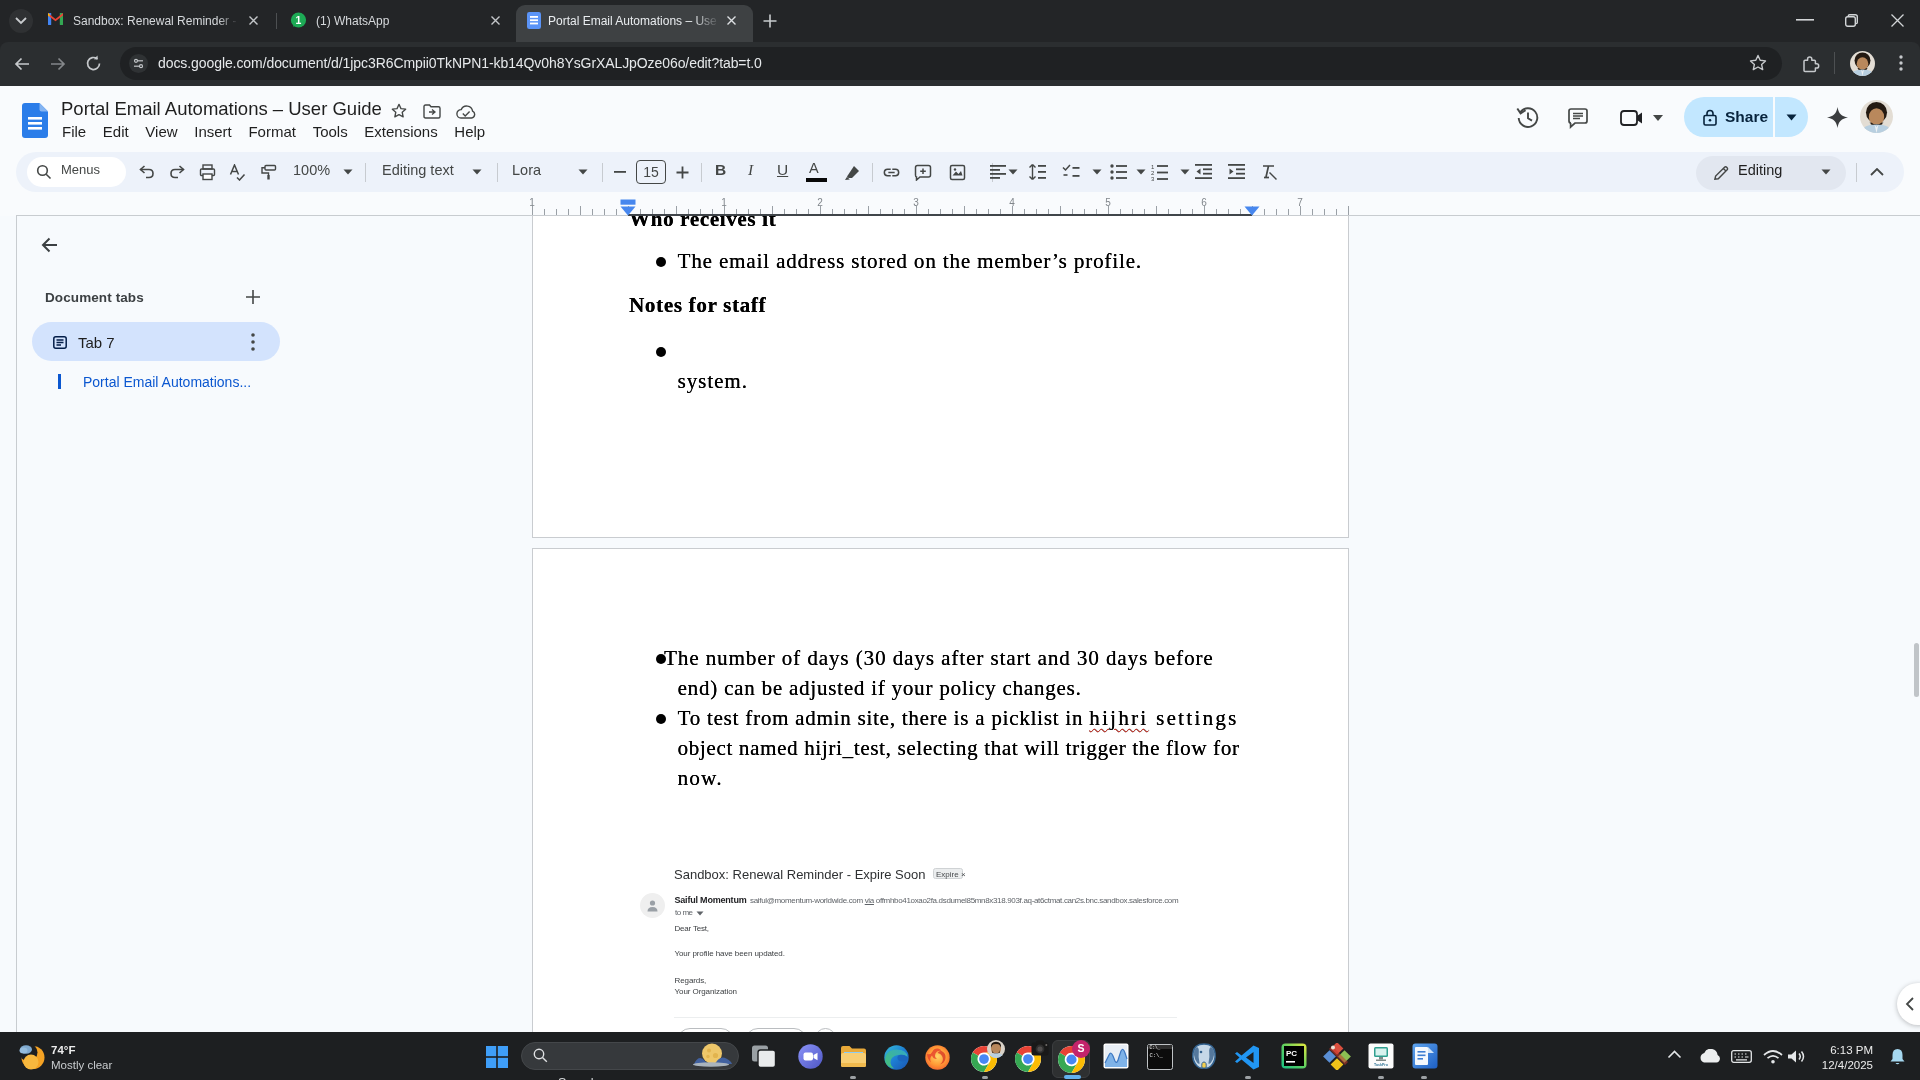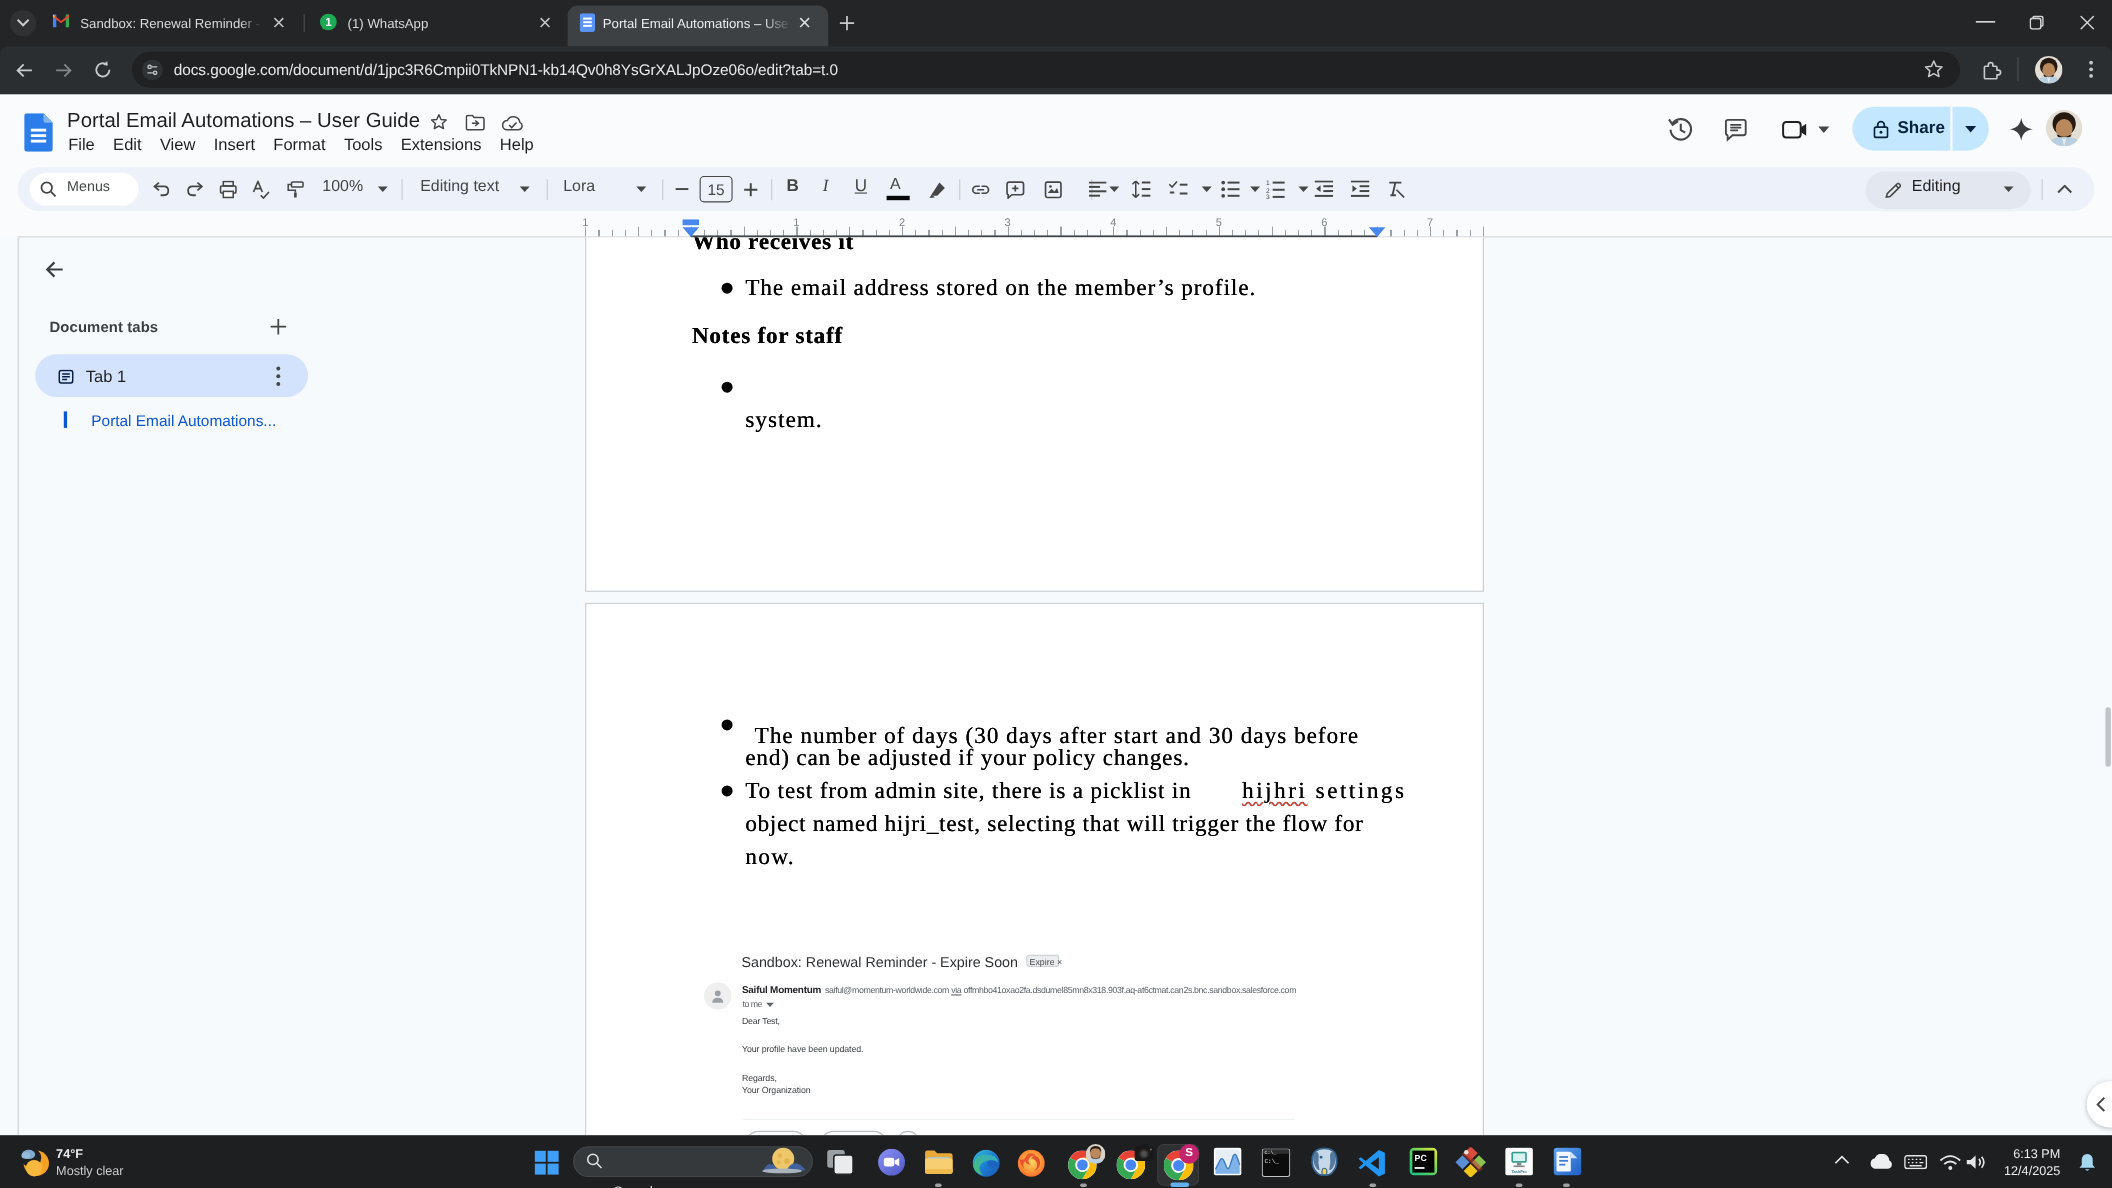--- a/index.html
+++ b/index.html
@@ -393,41 +393,41 @@
     </svg>
     <div class="abs" style="left:45px;top:74px;font-size:13.5px;font-weight:bold;color:#3c4043;letter-spacing:0.1px;">Document tabs</div>
     <svg class="abs" style="left:245px;top:73px;" width="16" height="16" viewBox="0 0 16 16">
       <path d="M8 1 V15 M1 8 H15" stroke="#444746" stroke-width="1.6"></path>
     </svg>
     <div class="abs" style="left:32px;top:106px;width:248px;height:39px;border-radius:19.5px;background:#d3e3fd;"></div>
     <svg class="abs" style="left:53px;top:120px;" width="14" height="13" viewBox="0 0 14 13">
       <rect x="0.8" y="0.8" width="12.4" height="11.4" rx="2" stroke="#041e49" stroke-width="1.5" fill="none"></rect>
       <path d="M3.5 4 H10.5 M3.5 6.5 H10.5 M3.5 9 H8" stroke="#041e49" stroke-width="1.3"></path>
     </svg>
-    <div class="abs" style="left:78px;top:118px;font-size:15px;color:#1f1f1f;">Tab 1</div>
+    <div class="abs" style="left:78px;top:118px;font-size:15px;color:#1f1f1f;">Tab 7</div>
     <svg class="abs" style="left:249px;top:116px;" width="8" height="20" viewBox="0 0 8 20">
       <circle cx="4" cy="3" r="1.8" fill="#444746"></circle>
       <circle cx="4" cy="10" r="1.8" fill="#444746"></circle>
       <circle cx="4" cy="17" r="1.8" fill="#444746"></circle>
     </svg>
     <div class="abs" style="left:58px;top:157.5px;width:3px;height:15px;background:#0b57d0;"></div>
     <div class="abs" style="left:83px;top:158px;font-size:14px;color:#0b57d0;">Portal Email Automations...</div>
 
     <div class="serif bold abs dl" id="L0" style="left:629px;top:-7.8px;letter-spacing:0.67px;">Who receives it</div>
     <div class="bdot" style="left:655.5px;top:40.5px;"></div>
     <div class="serif abs dl" id="L1" style="left:677.5px;top:33.75px;letter-spacing:0.87px;">The email address stored on the member’s profile.</div>
     <div class="serif bold abs dl" id="L2" style="left:629px;top:77.75px;letter-spacing:0.70px;">Notes for staff</div>
     <div class="bdot" style="left:655.5px;top:131px;"></div>
     <div class="serif abs dl" id="L4" style="left:677.5px;top:154.25px;letter-spacing:0.97px;">system.</div>
 
     <div class="bdot" style="left:655.5px;top:438px;"></div>
-    <div class="serif abs dl" id="L5" style="left:686px;top:431.25px;letter-spacing:0.94px;margin-top:10px;">The number of days (30 days after start and 30 days before</div>
+    <div class="serif abs dl" id="L5" style="left:664px;top:431.25px;letter-spacing:0.94px;">The number of days (30 days after start and 30 days before</div>
     <div class="serif abs dl" id="L6" style="left:677.5px;top:461.25px;letter-spacing:0.78px;">end) can be adjusted if your policy changes.</div>
     <div class="bdot" style="left:655.5px;top:498px;"></div>
-    <div class="serif abs dl" id="L7" style="left:677.5px;top:491.25px;"><span style="letter-spacing:0.77px;">To test from admin site, there is a picklist in </span><span id="sq" style="letter-spacing:2.3px;margin-left:40px;">hijhri</span><span style="letter-spacing:2.3px;"> settings</span></div>
+    <div class="serif abs dl" id="L7" style="left:677.5px;top:491.25px;"><span style="letter-spacing:0.77px;">To test from admin site, there is a picklist in </span><span id="sq" style="letter-spacing:2.3px;">hijhri</span><span style="letter-spacing:2.3px;"> settings</span></div>
     <div class="serif abs dl" id="L8" style="left:677.5px;top:521.25px;letter-spacing:0.68px;">object named hijri_test, selecting that will trigger the flow for</div>
     <div class="serif abs dl" id="L9" style="left:677.5px;top:551.25px;letter-spacing:1.31px;">now.</div>
 
     <div class="em abs" id="E0" style="left:674px;top:650.5px;font-size:13px;color:#2f3133;">Sandbox: Renewal Reminder - Expire Soon</div>
     <div class="abs" style="left:933px;top:652px;width:30px;height:11px;background:#ebedee;border:0.5px solid #cfd2d4;border-radius:2.5px;"></div>
     <div class="em abs" style="left:936px;top:653.5px;font-size:8px;color:#474a4d;">Expire ×</div>
     <svg class="abs" style="left:640px;top:677px;" width="25" height="25" viewBox="0 0 25 25">
       <circle cx="12.5" cy="12.5" r="12.5" fill="#efefef"></circle>
       <circle cx="12.5" cy="10" r="2.6" fill="#9aa0a6"></circle>
       <path d="M7.5 18.5 Q7.5 14 12.5 14 Q17.5 14 17.5 18.5 Z" fill="#9aa0a6"></path>

